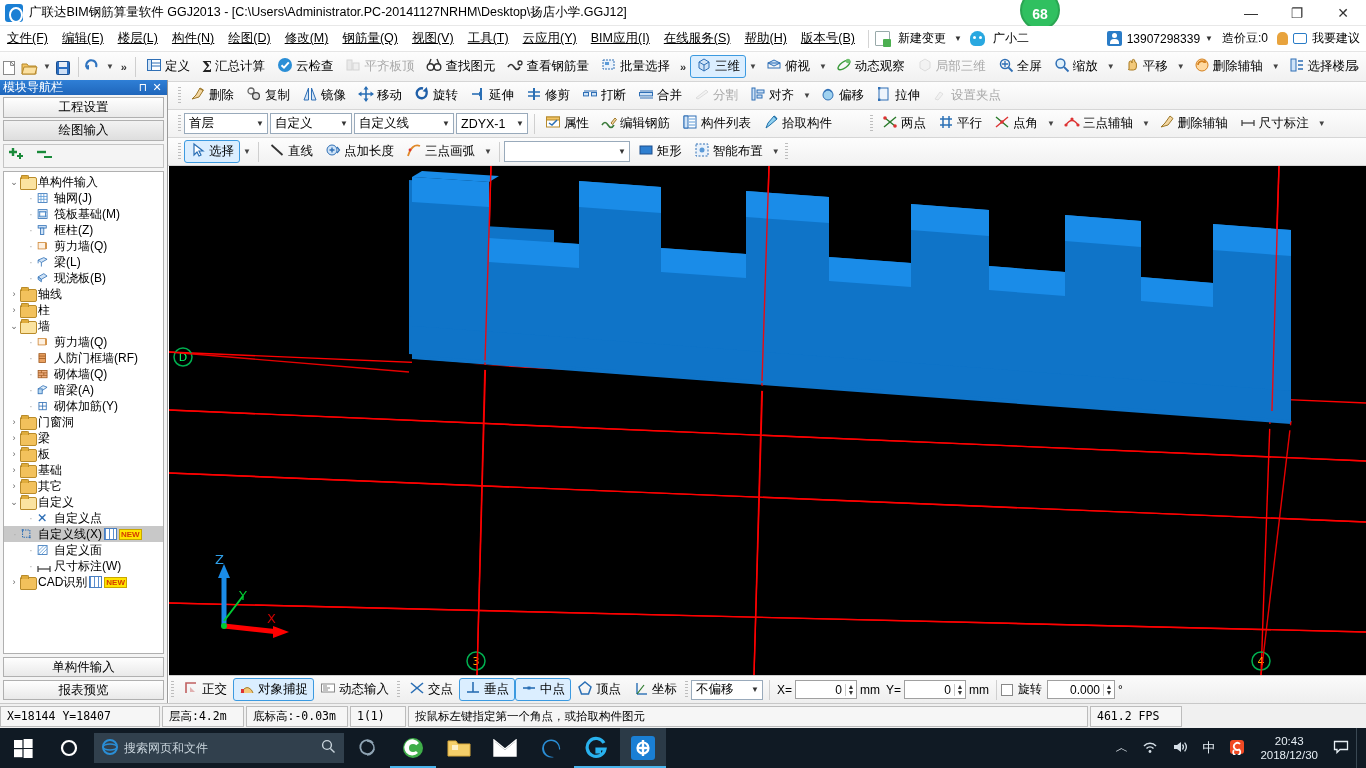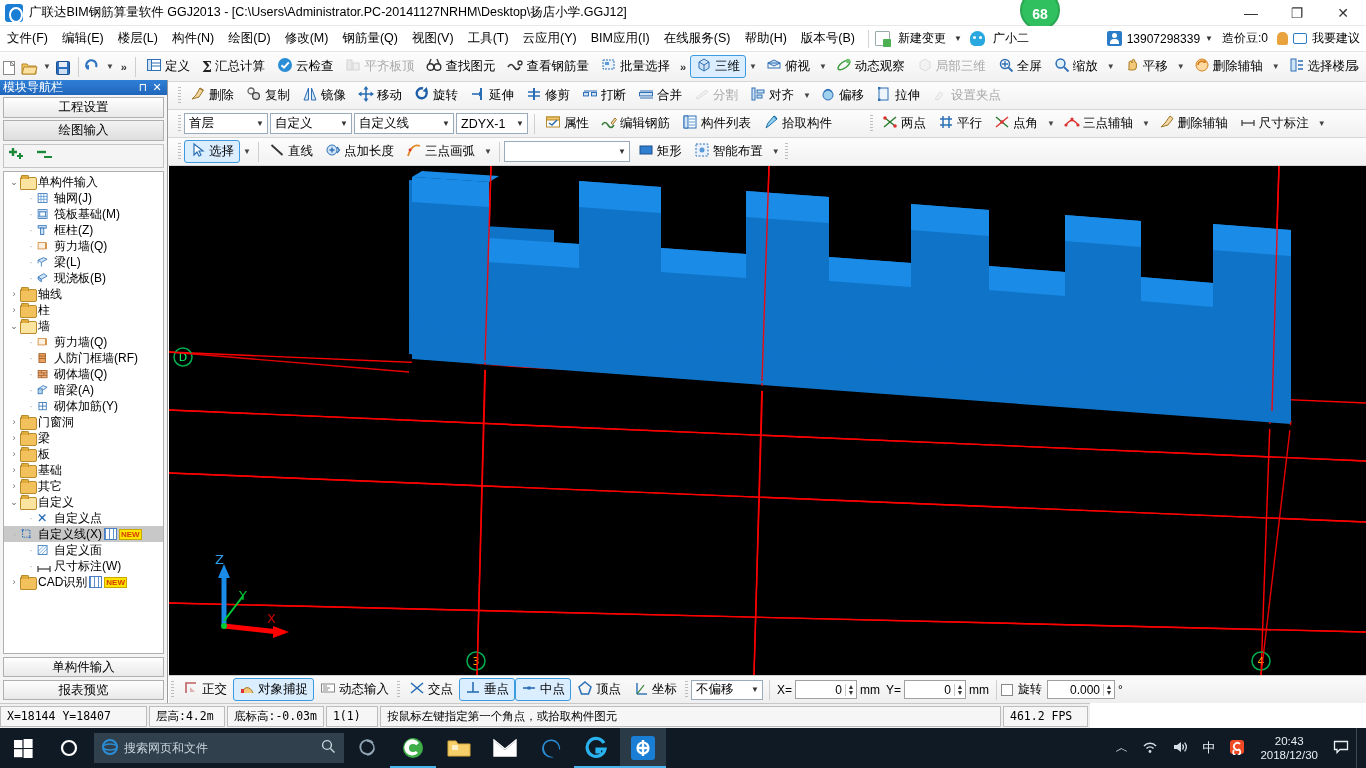--- a/index.html
+++ b/index.html
@@ -42,21 +42,21 @@
     width: 46px; height: 26px; display: flex; align-items: center; justify-content: center;
     font-size: 14px; color: #333; cursor: default;
   }
 
   
   .menubar {
     position: absolute; left: 0; top: 26px; width: 1366px; height: 26px;
     background: #ffffff; display: flex; align-items: center;
     border-bottom: 1px solid #e5e5e5;
   }
-  .menu-item { padding: 3px 7px; font-size: 12.5px; color: #000; white-space: nowrap; cursor: default; }
+  .menu-item { padding: 3px 7px; font-size: 12.5px; color: #000; white-space: nowrap; cursor: default; text-decoration: underline; }
   .menu-sep-v { width: 1px; height: 18px; background: #d4d4d4; margin: 0 6px; }
   .mb-extra { display: flex; align-items: center; gap: 8px; font-size: 12px; white-space: nowrap; }
   .mini-ico { width: 15px; height: 15px; display: inline-block; position: relative; flex: none; }
   .ico-newdoc { background: #fff; border: 1px solid #9aa; border-radius: 1px; }
   .ico-newdoc::after { content:""; position:absolute; right:-2px; bottom:-2px; width:8px; height:8px; background:#4caf50; border-radius:1px;}
   .ico-ghost { background: #29a8e0; border-radius: 50% 50% 35% 35%; }
   .ico-ghost::before { content:""; position:absolute; left:3px; top:5px; width:3px; height:3px; background:#fff; border-radius:50%; }
   .ico-ghost::after { content:""; position:absolute; right:3px; top:5px; width:3px; height:3px; background:#fff; border-radius:50%; }
   .ico-user { background:#2a7cc7; border-radius:2px; }
   .ico-user::before { content:""; position:absolute; left:5px; top:2px; width:5px; height:5px; border-radius:50%; background:#fff; }
@@ -178,21 +178,21 @@
     height: 19px; width: 62px; border: 1px solid #a0a0a0; background: #fff;
     display: flex; align-items: center; font-size: 12px;
   }
   .spin .v { flex: 1; text-align: right; padding-right: 3px; }
   .spin .ar { width: 11px; border-left: 1px solid #c9c9c9; display: flex; flex-direction: column;
               align-items: center; justify-content: center; line-height: 6px; font-size: 7px; color: #333; }
   .chk { width: 12px; height: 12px; border: 1px solid #888; background: #fff; flex: none; }
 
   
   .statusbar {
-    position: absolute; left: 0; top: 703px; width: 1090px; height: 25px;
+    position: absolute; left: 0; top: 703px; width: 1366px; height: 25px;
     background: #f0f0f0; border-top: 1px solid #c8c8c8;
     display: flex; align-items: center; font-family: "DejaVu Sans Mono","Liberation Mono",monospace;
     font-size: 11.5px;
   }
   .sf { height: 21px; border: 1px solid #bcbcbc; background: #f6f6f6;
         display: flex; align-items: center; padding: 0 6px; margin-right: 2px; white-space: nowrap; }
 
   
   .taskbar {
     position: absolute; left: 0; top: 728px; width: 1366px; height: 40px;

